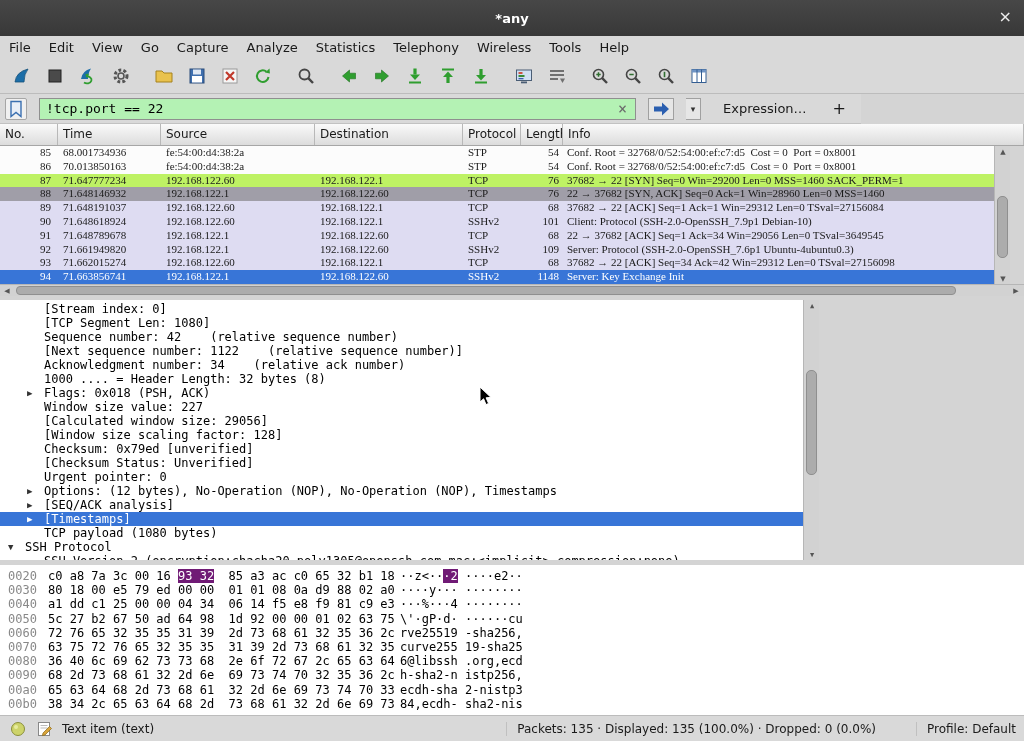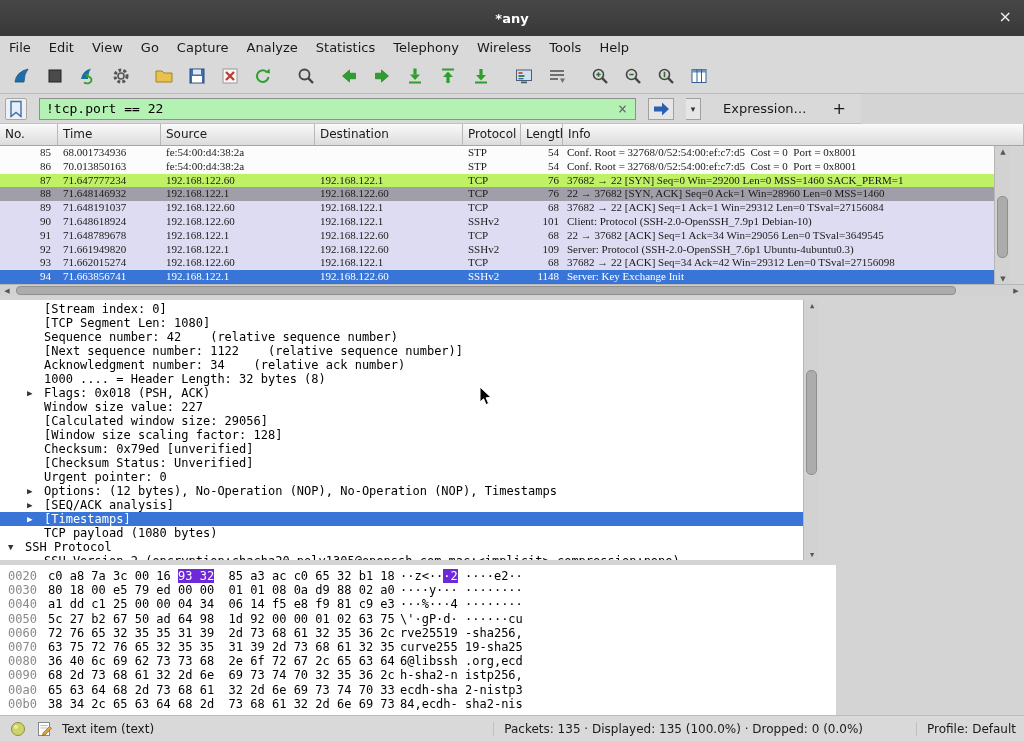--- a/index.html
+++ b/index.html
@@ -68,30 +68,30 @@
   .dline{height:14px;line-height:14px;display:flex;white-space:pre;overflow:hidden}
   .dline[data-indent="0"]{padding-left:8px}
   .dline[data-indent="1"]{padding-left:27px}
   .arr{width:17px;flex:none;font-size:9px;color:#333;display:flex;align-items:center}
   .dline[data-arrow="c"] .arr::before{content:"▶"}
   .dline[data-arrow="e"] .arr::before{content:"▼"}
   .dline[data-sel="true"]{background:#3875d7;color:#fff}
   .dline[data-sel="true"] .arr{color:#fff}
 
   
-  .hexpane{position:absolute;left:0;top:565px;width:836px;height:150px;background:#fff;overflow:hidden;font-family:"DejaVu Sans Mono",monospace;font-size:12px;color:#000;padding-top:4px}
+  .hexpane{position:absolute;left:0;top:565px;width:1024px;height:150px;background:#fff;overflow:hidden;font-family:"DejaVu Sans Mono",monospace;font-size:12px;color:#000;padding-top:4px}
   .hrow{height:14.2px;line-height:14.2px;display:flex;white-space:pre}
   .hoff{width:48px;color:#888;flex:none;padding-left:8px}
   .hhex{width:352px;flex:none}
-  .hl{background:#6d28d9;color:#fff}
+  .hl{background:#701a75;color:#fff}
 
   
   .statusbar{position:absolute;left:0;top:715px;width:1024px;height:26px;background:#d9d9d9;border-top:1px solid #bcbcbc;display:flex;align-items:center;font-size:12px;padding:0 8px;gap:7px}
   .sb-stats{margin-left:auto;padding:0 10px;border-left:1px solid #c0c0c0}
-  .sb-profile{margin-left:36px;padding-left:10px;border-left:1px solid #c0c0c0}
+  .sb-profile{margin-left:23px;padding-left:10px;border-left:1px solid #c0c0c0}
   .sb-iconbtn{width:20px;height:20px;display:flex;align-items:center;justify-content:center}
 
   .cursor{position:absolute;left:479px;top:386px;z-index:50}
 </style>
 </head>
 <body>
 
 <div class="titlebar">
   <span>*any</span>
   <span class="close-x">×</span>

